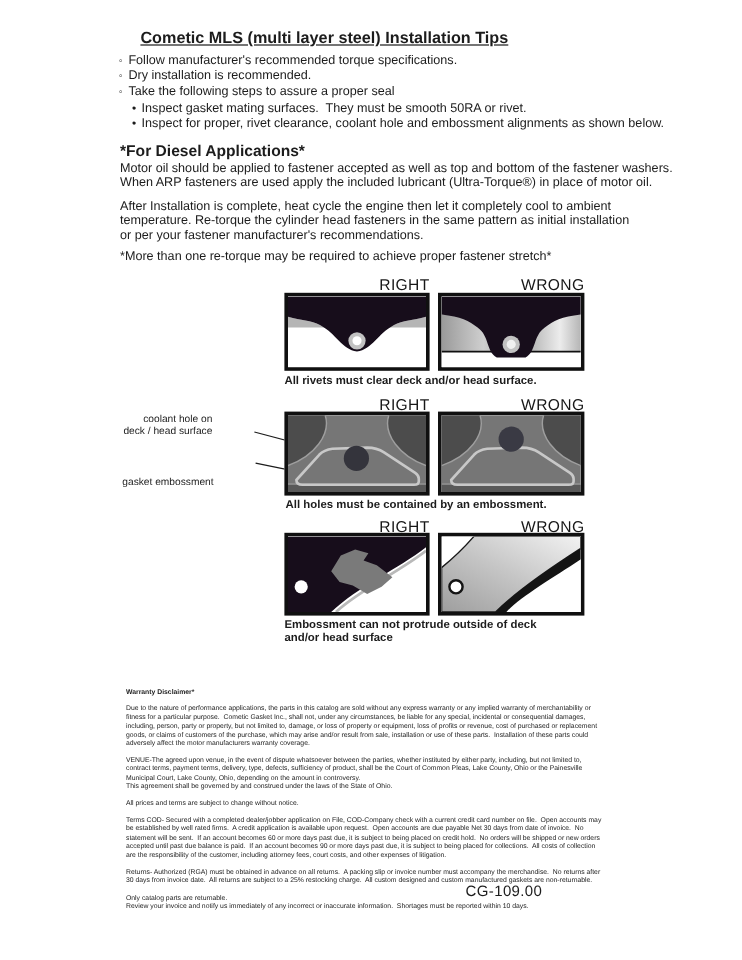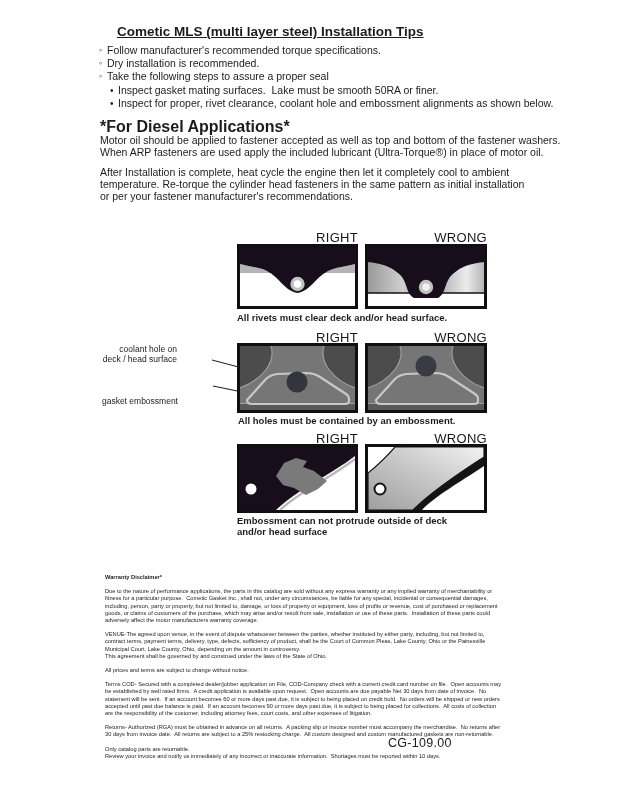--- a/index.html
+++ b/index.html
@@ -6,21 +6,21 @@
   .page{position:relative;width:584px;height:800px;background:#ffffff;overflow:hidden;
         font-family:"Liberation Sans","DejaVu Sans",sans-serif;color:#1c1c1c;}
   .abs{position:absolute;}
   .pre{white-space:pre-wrap;}
   .title{font-size:13.5px;font-weight:bold;text-decoration:underline;}
   .bullets{top:44px;left:99px;font-size:10.5px;line-height:13.2px;}
   .brow{display:flex;}
   .bmark{width:8px;flex:0 0 8px;font-size:9px;line-height:13.2px;}
   .bsub{margin-left:11px;}
   .bsub .bmark{font-size:10px;}
-  .h2{font-size:16px;font-weight:bold;}
+  .h2{font-size:13px;font-weight:bold;}
   .para{font-size:10.5px;line-height:12px;}
   .dlabel{font-size:13px;letter-spacing:.3px;color:#171717;text-align:right;width:121px;}
   .dbox{border:3px solid #101010;background:#fff;}
   .dbox svg{display:block;}
   .caption{font-size:9.5px;font-weight:bold;line-height:11px;}
   .callout{font-size:8.5px;line-height:10.2px;text-align:right;}
   .warr{font-size:5.7px;line-height:7.2px;width:440px;}
   .warr .whead{font-weight:bold;margin:0 0 7px 0;}
   .warr p{margin:0 0 7px 0;}
   .pageno{font-size:12.5px;letter-spacing:.3px;}
@@ -40,34 +40,35 @@
     <div class="brow">
       <span class="bmark">◦</span>
       <span class="pre">Dry installation is recommended.</span>
     </div>
     <div class="brow">
       <span class="bmark">◦</span>
       <span class="pre">Take the following steps to assure a proper seal</span>
     </div>
     <div class="brow bsub">
       <span class="bmark">•</span>
-      <span class="pre">Inspect gasket mating surfaces.  Lake must be smooth 50RA or finer.</span>
+      <span class="pre">Inspect gasket mating surfaces.  They must be smooth 50RA or rivet.</span>
     </div>
     <div class="brow bsub">
       <span class="bmark">•</span>
       <span class="pre">Inspect for proper, rivet clearance, coolant hole and embossment alignments as shown below.</span>
     </div>
   </div>
 
   <div class="abs h2" style="left:100px;top:118px;">*For Diesel Applications*</div>
   <div class="abs para pre" style="left:100px;top:134px;">Motor oil should be applied to fastener accepted as well as top and bottom of the fastener washers.
 When ARP fasteners are used apply the included lubricant (Ultra-Torque®) in place of motor oil.</div>
   <div class="abs para pre" style="left:100px;top:166px;">After Installation is complete, heat cycle the engine then let it completely cool to ambient
 temperature. Re-torque the cylinder head fasteners in the same pattern as initial installation
 or per your fastener manufacturer's recommendations.</div>
+  <div class="abs para" style="left:100px;top:208px;">*More than one re-torque may be required to achieve proper fastener stretch*</div>
 
   <div class="abs dlabel" style="left:237px;top:230px;">RIGHT</div>
   <div class="abs dlabel" style="left:366px;top:230px;">WRONG</div>
 
   <div class="abs dbox" style="left:237px;top:244px;width:115px;height:59px;">
     <svg width="115" height="59" viewBox="0 0 115 59">
       <rect x="0" y="0" width="115" height="59" fill="#ffffff"></rect>
       <path d="M0,17 C11,20 19,20 27,24 L38,26 L0,26 Z" fill="#b5b5b5"></path>
       <path d="M115,17 C104,20 96,20 88,24 L77,26 L115,26 Z" fill="#b5b5b5"></path>
       <path d="M0,0 H115 V17 C104,20 96,20 88,24 C75,31 70,44 57.5,46 C45,44 40,31 27,24 C19,20 11,20 0,17 Z" fill="#170d1b"></path>

